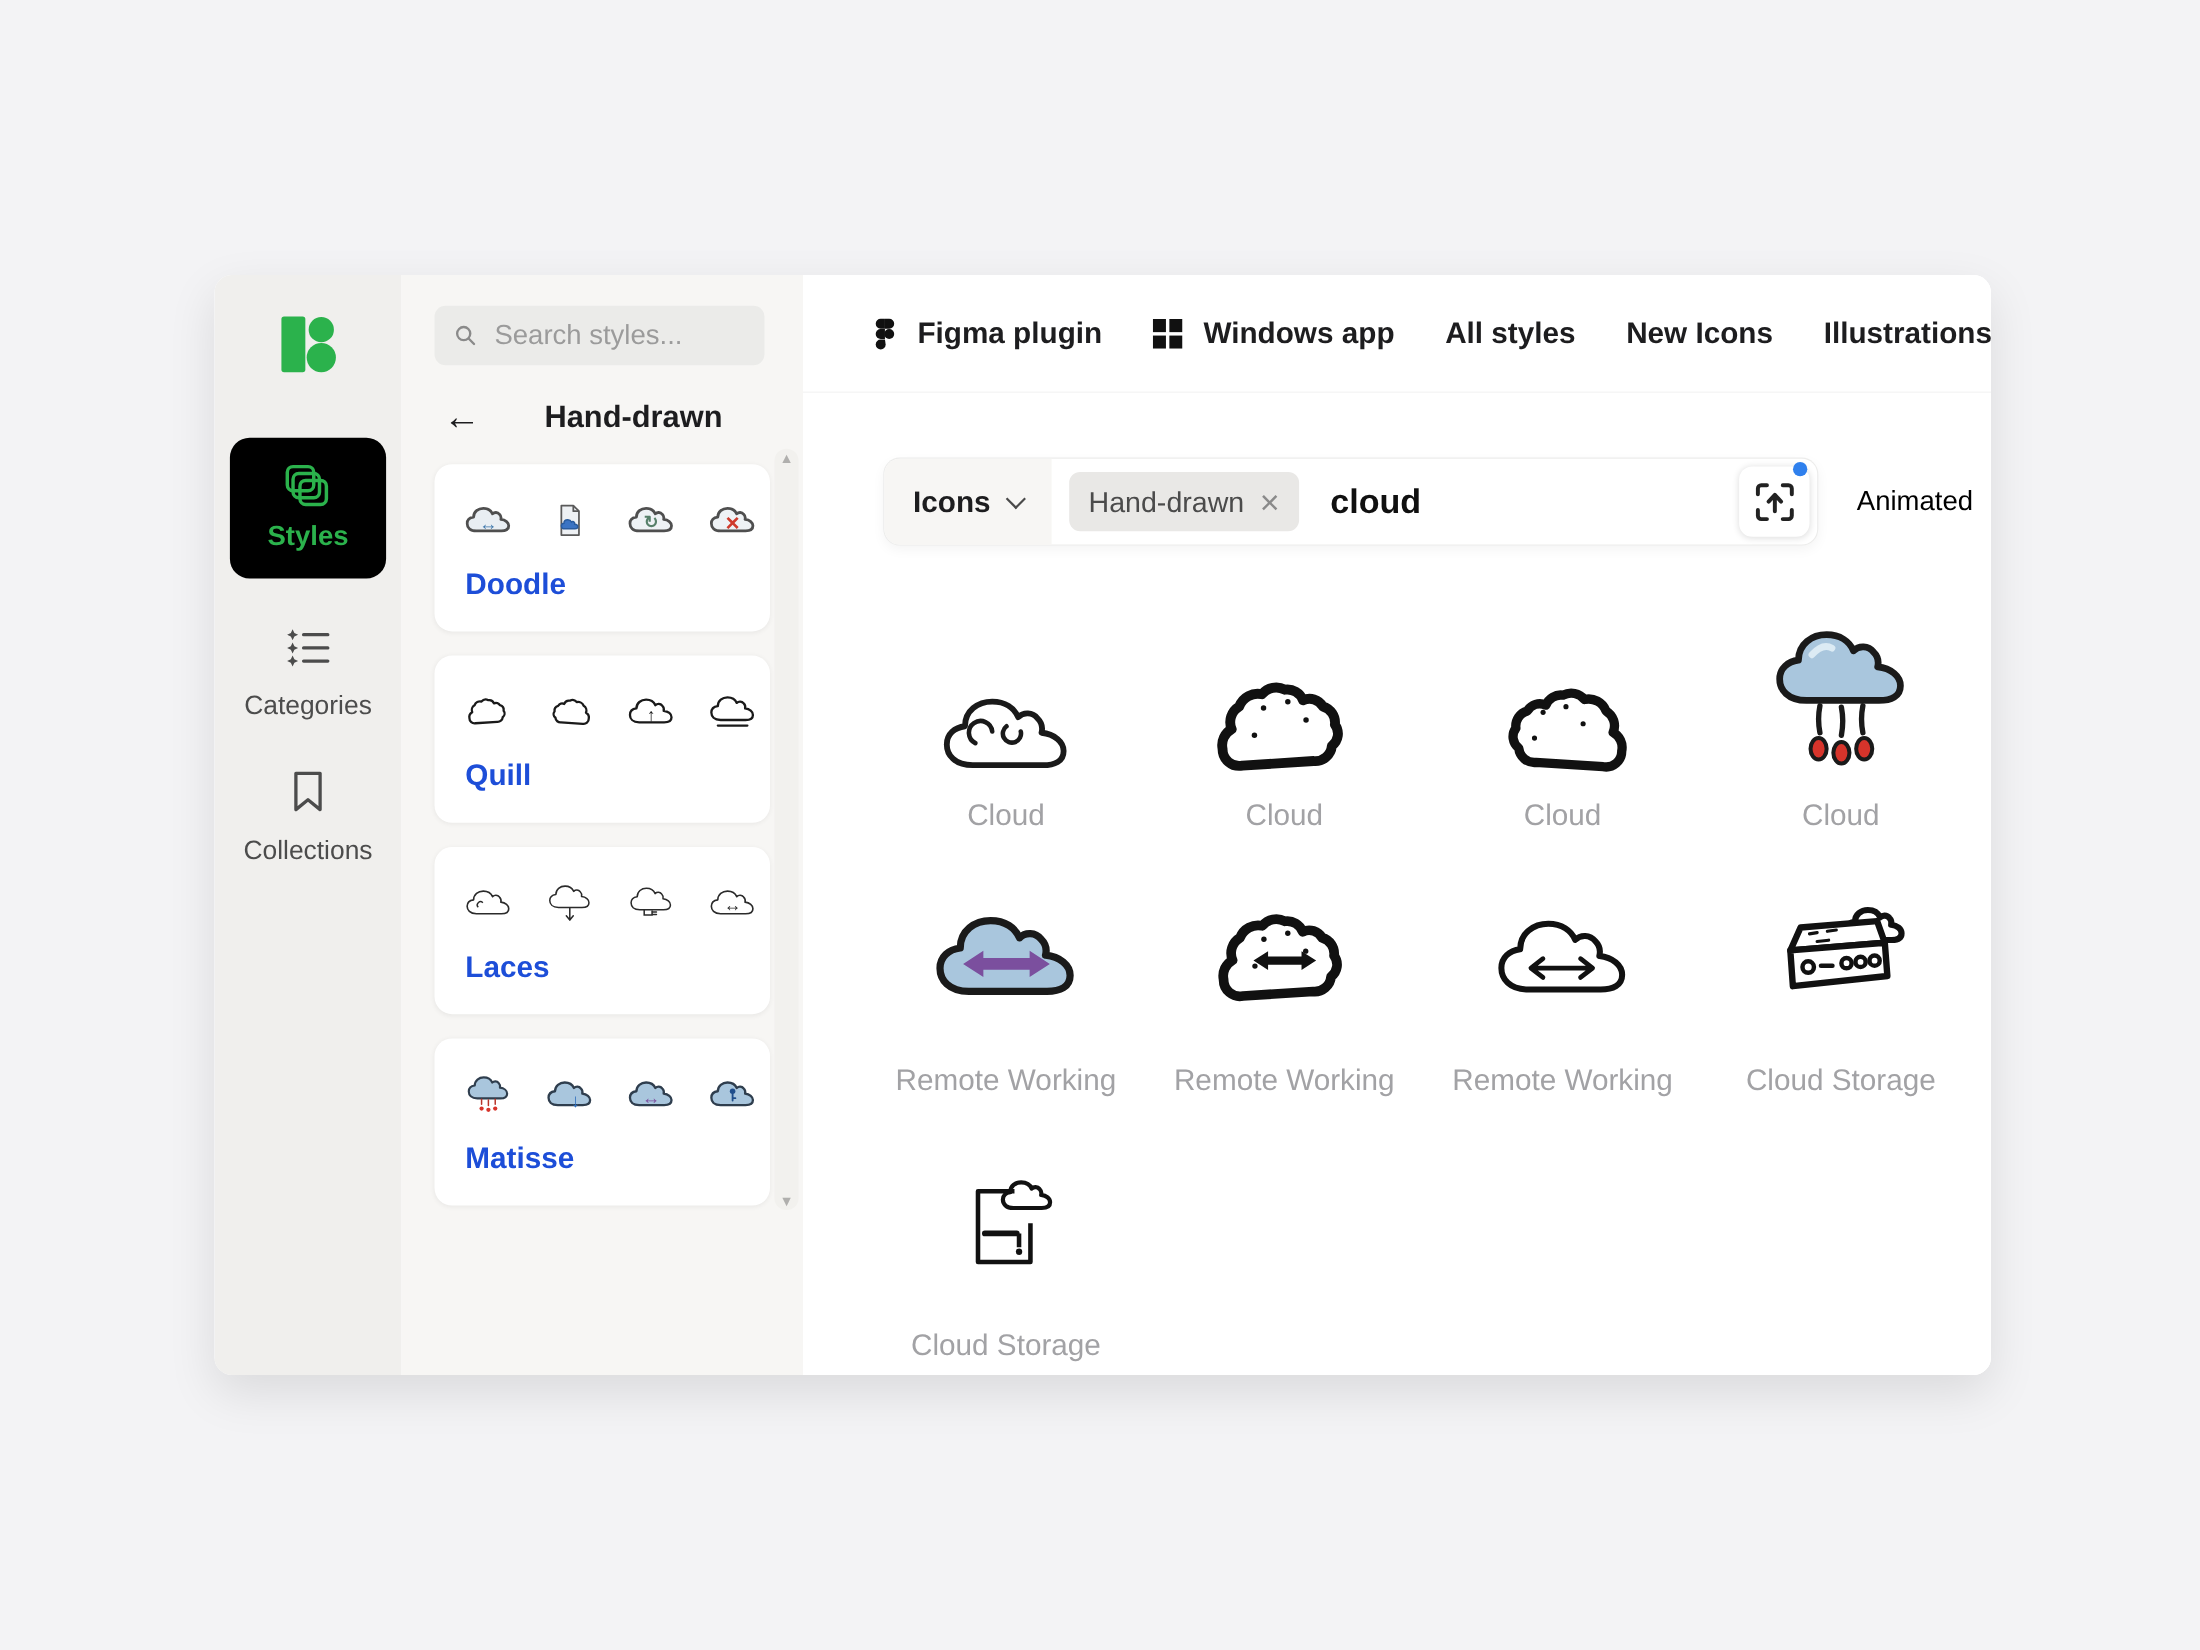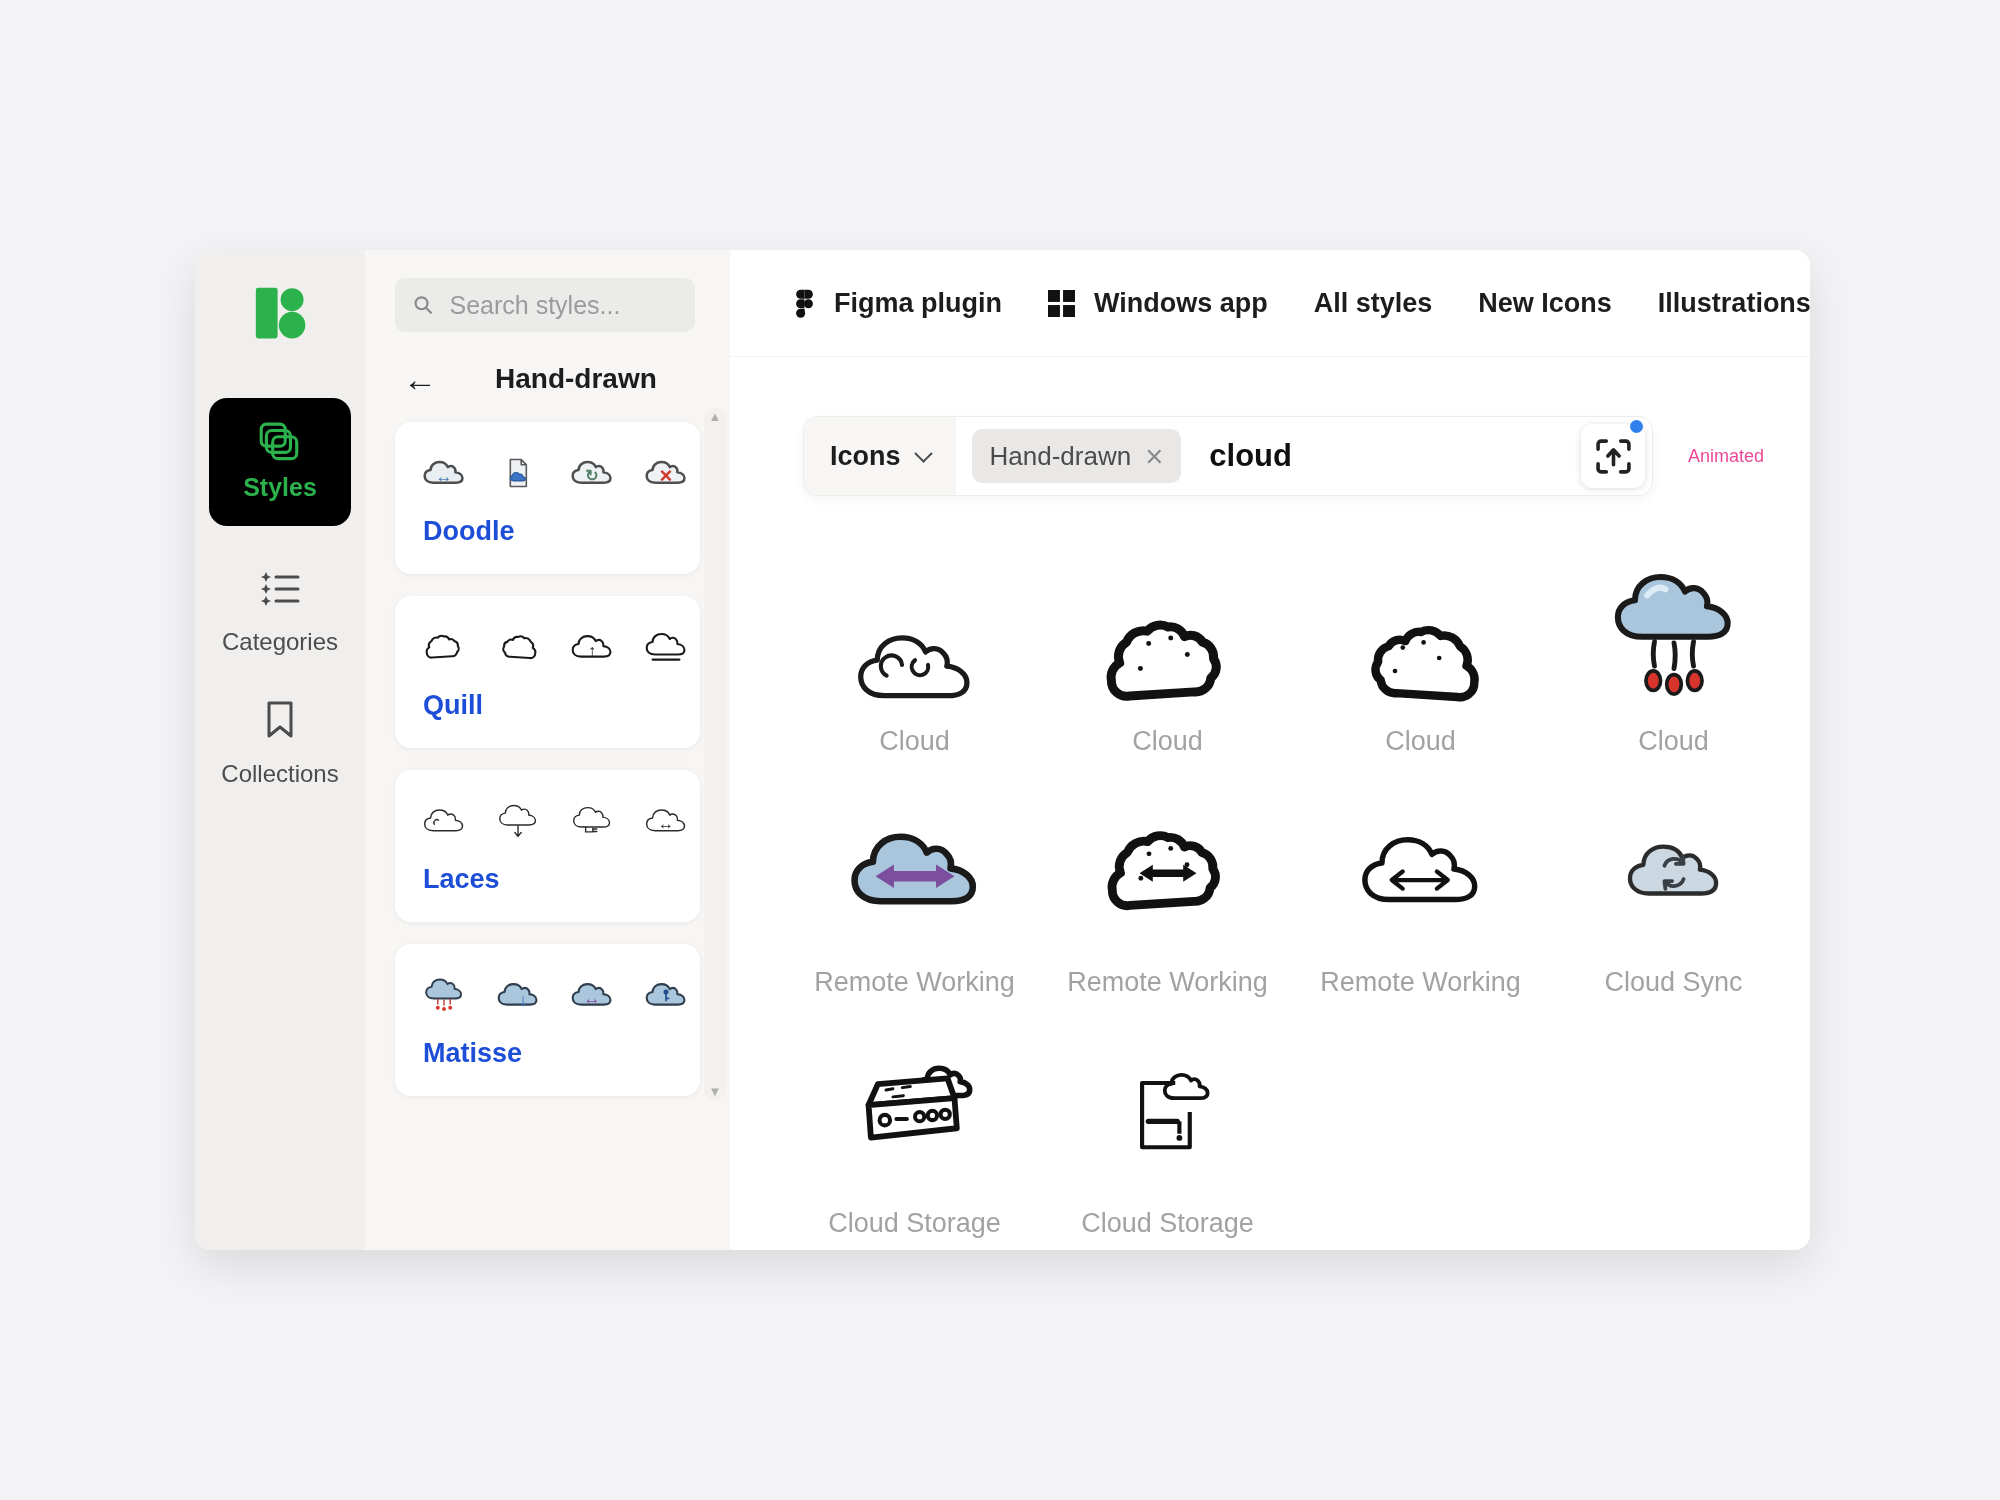--- a/index.html
+++ b/index.html
@@ -50,21 +50,21 @@
     border-radius:14px 0 0 14px;font-size:27px;font-weight:600;cursor:pointer}
   .chev{width:11px;height:11px;border-right:2.5px solid #4a4a4a;border-bottom:2.5px solid #4a4a4a;
     transform:rotate(45deg) translate(-2px,-2px)}
   .chip{margin-left:16px;height:54px;background:#e9e8e6;border-radius:10px;display:flex;align-items:center;
     gap:14px;padding:0 18px;font-size:26px;color:#4b4b4b;cursor:pointer}
   .chip-x{font-size:31px;color:#8a8a8a;line-height:1;cursor:pointer}
   .query{margin-left:28px;font-size:31px;font-weight:700;color:#101010;cursor:text}
   .img-btn{position:absolute;right:7px;top:7px;width:64px;height:64px;background:#fff;border-radius:12px;
     box-shadow:0 1px 7px rgba(0,0,0,.14);display:flex;align-items:center;justify-content:center;cursor:pointer}
   .blue-dot{position:absolute;right:2px;top:-4px;width:13px;height:13px;border-radius:50%;background:#2f80ed}
-  .animated{margin-left:36px;font-size:18px;color:#ec4899;cursor:pointer}
+  .animated{margin-left:36px;font-size:25px;color:#000000;cursor:pointer}
   .grid{position:absolute;left:58px;top:300px;display:grid;grid-template-columns:repeat(4,253px);grid-auto-rows:241px}
   .cell{display:flex;flex-direction:column;align-items:center;cursor:pointer}
   .cell-icon{height:160px;display:flex;align-items:flex-end;justify-content:center}
   .cell-icon.mid{align-items:center}
   .cell-label{margin-top:16px;font-size:27px;color:#a2a2a5}
 </style>
 </head>
 <body>
 
 <svg width="0" height="0" style="position:absolute" aria-hidden="true">
@@ -405,30 +405,20 @@
       <div class="cell">
         <div class="cell-icon mid">
           <svg width="122" height="93" viewBox="0 0 100 70">
             <use href="#cloudp" fill="none" stroke="#111" stroke-width="4.5" stroke-linejoin="round"></use>
             <path d="M28 42 h42 M35 35 l-9 7 9 7 M63 35 l9 7 -9 7" fill="none" stroke="#111" stroke-width="3.5" stroke-linecap="round" stroke-linejoin="round"></path>
           </svg>
         </div>
         <div class="cell-label">Remote Working</div>
       </div>
 
-      <div class="cell">
-        <div class="cell-icon mid">
-          <svg width="96" height="67" viewBox="0 0 100 70">
-            <use href="#cloudp" fill="#ccd8e1" stroke="#2b2b2b" stroke-width="4.5" stroke-linejoin="round"></use>
-            <path d="M40 29 a11 11 0 0 1 19 -3 M60 43 a11 11 0 0 1 -19 3" fill="none" stroke="#3a3f44" stroke-width="4" stroke-linecap="round"></path>
-            <path d="M59 19 l1 8 -8 0 M41 53 l-1 -8 8 0" fill="none" stroke="#3a3f44" stroke-width="4" stroke-linecap="round" stroke-linejoin="round"></path>
-          </svg>
-        </div>
-        <div class="cell-label">Cloud Sync</div>
-      </div>
 
 
 
       <div class="cell">
         <div class="cell-icon mid">
           <svg width="130" height="98" viewBox="0 0 112 84">
             <g transform="translate(58,0) scale(0.48)">
                 <use href="#cloudp" fill="#fff" stroke="#111" stroke-width="10" stroke-linejoin="round"></use>
               </g>
             <path d="M16 36 L24 18 L84 13 L90 30 Z" fill="#fff" stroke="#111" stroke-width="5" stroke-linejoin="round"></path>

